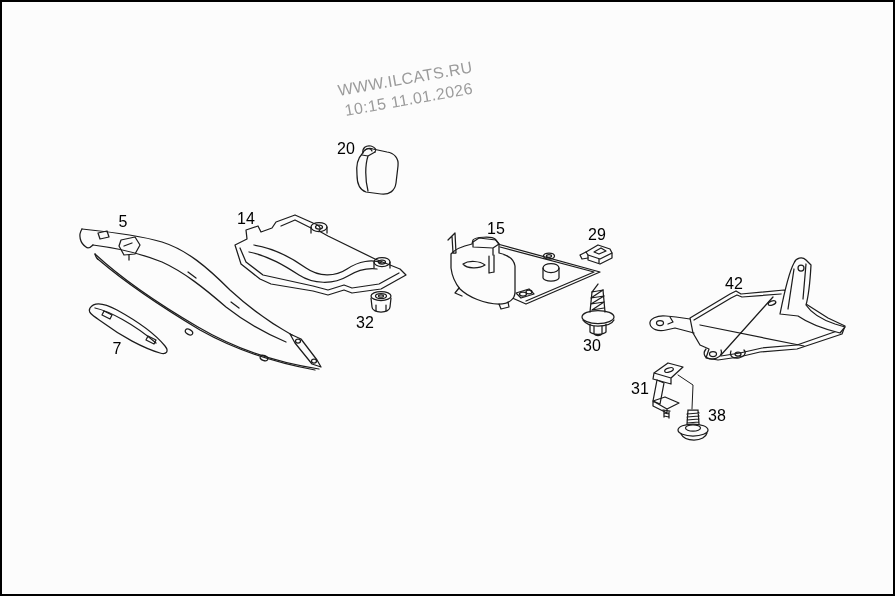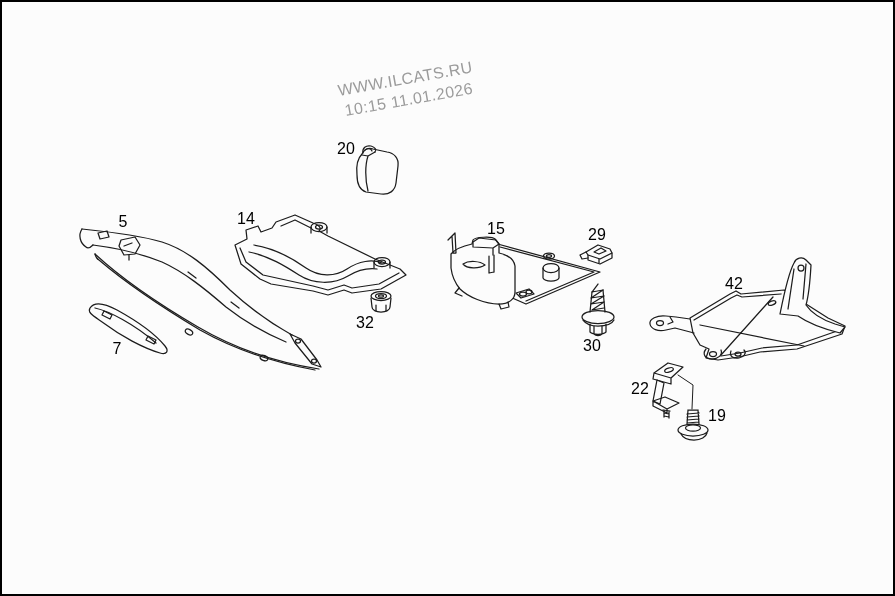--- a/index.html
+++ b/index.html
@@ -159,15 +159,15 @@
 
   <span class="part-label" style="left:121px;top:220px">5</span>
   <span class="part-label" style="left:115px;top:347px">7</span>
   <span class="part-label" style="left:244px;top:217px">14</span>
   <span class="part-label" style="left:494px;top:227px">15</span>
   <span class="part-label" style="left:344px;top:147px">20</span>
   <span class="part-label" style="left:732px;top:282px">42</span>
   <span class="part-label" style="left:590px;top:344px">30</span>
   <span class="part-label" style="left:595px;top:233px">29</span>
   <span class="part-label" style="left:363px;top:321px">32</span>
-  <span class="part-label" style="left:638px;top:387px">22</span>
-  <span class="part-label" style="left:715px;top:414px">19</span>
+  <span class="part-label" style="left:638px;top:387px">31</span>
+  <span class="part-label" style="left:715px;top:414px">38</span>
 </div>
 
 </body></html>

